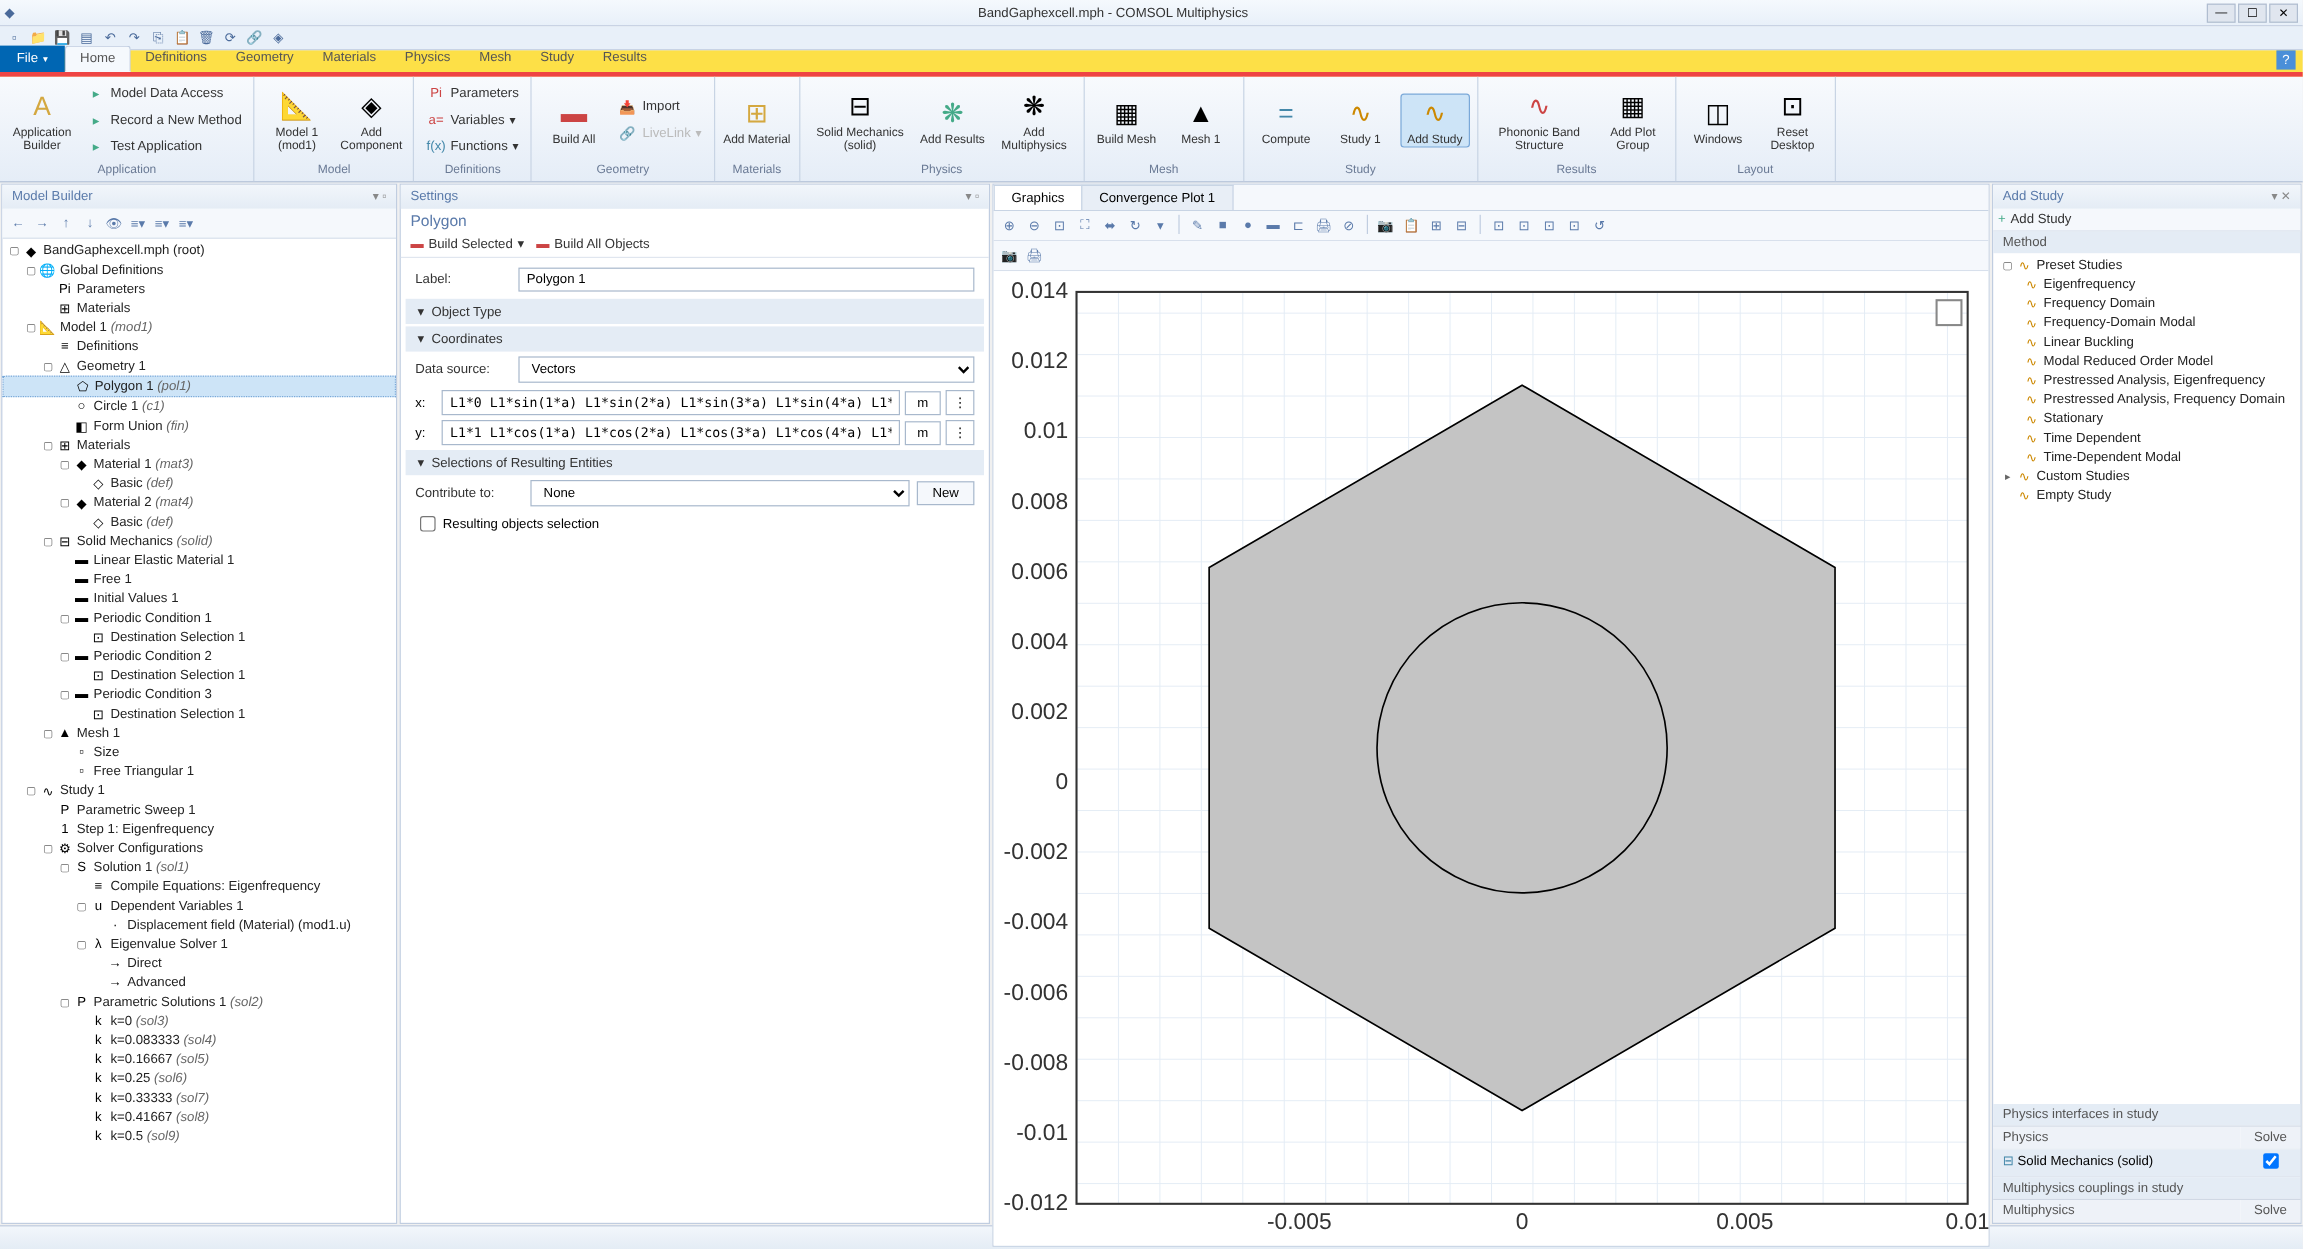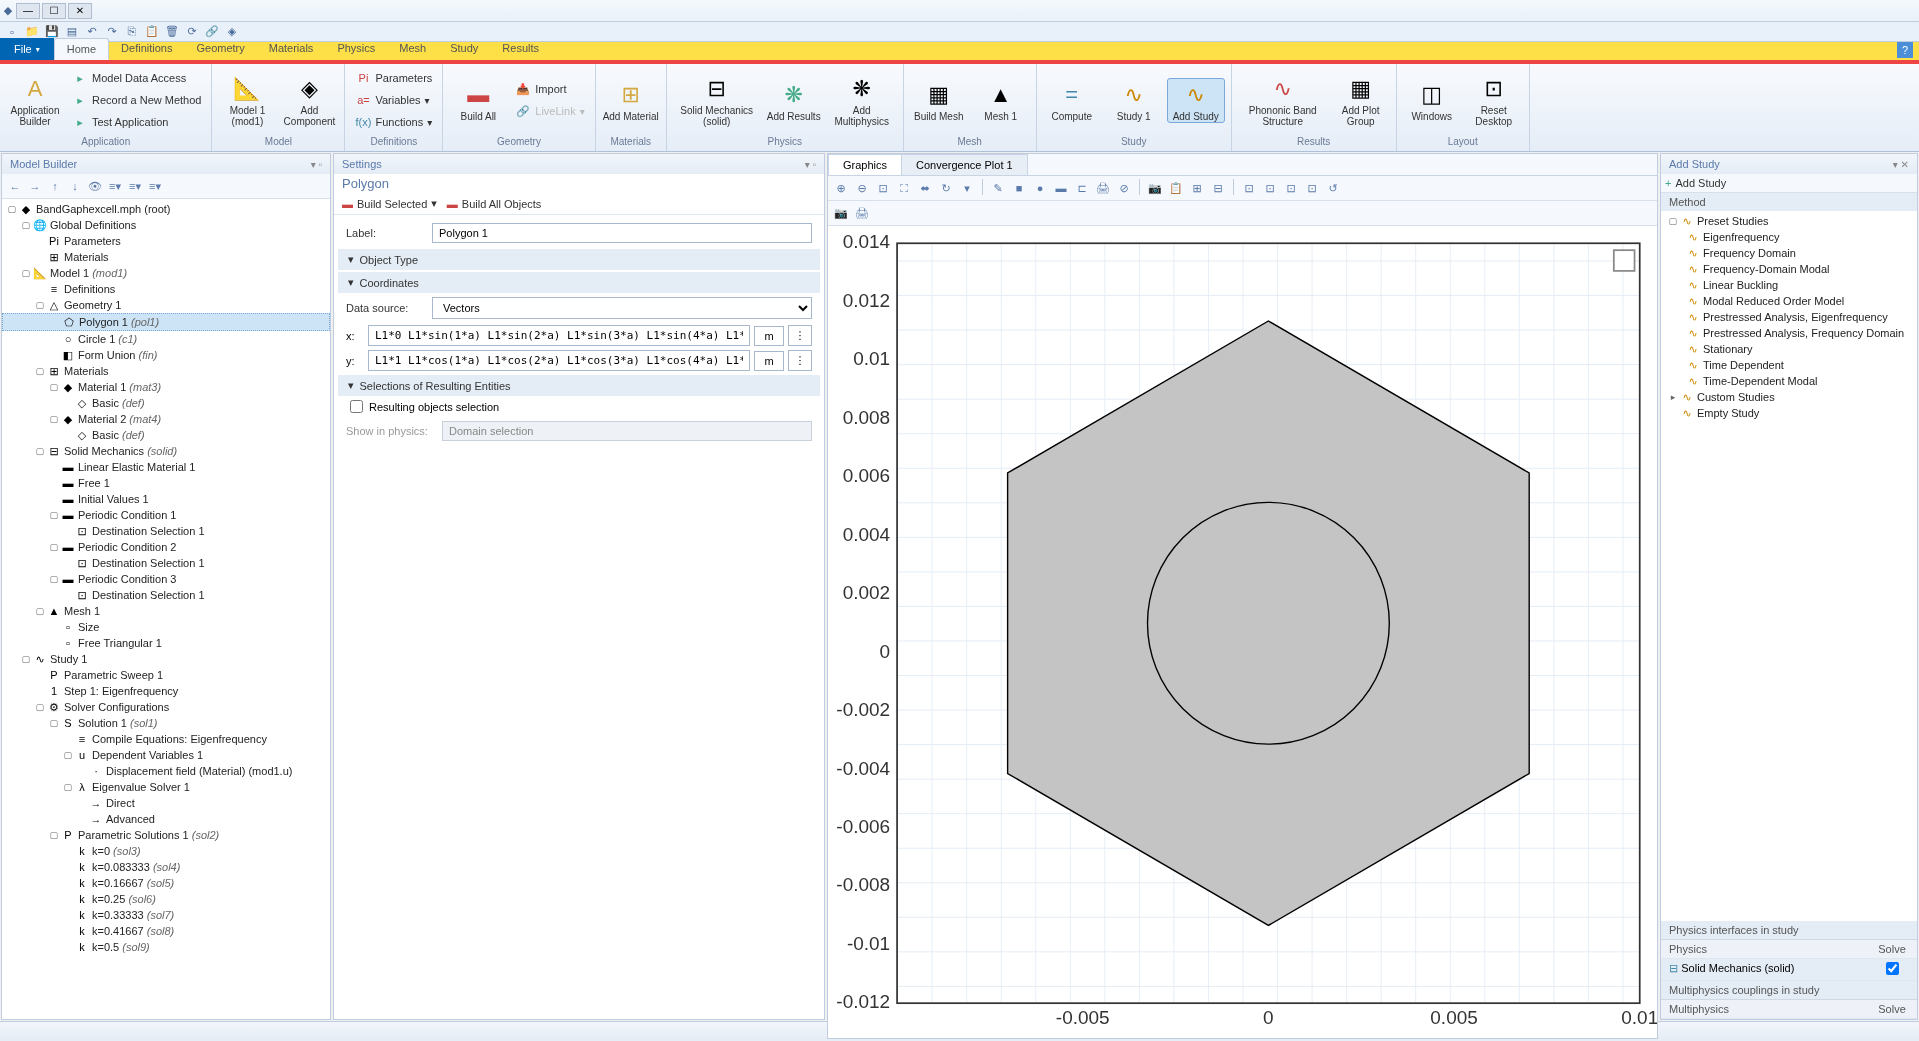--- a/index.html
+++ b/index.html
@@ -70,20 +70,21 @@
 .phys-cell.solve { width:50px; flex:none; text-align:center; }
 .statusbar { height:20px; background:linear-gradient(#f2f6fb,#e4ecf5); border-top:1px solid #c0cde0; display:flex; align-items:center; justify-content:center; font-size:10px; color:#555; }
 .sep { width:1px; height:16px; background:#c0cde0; margin:0 3px; }
 input[type=checkbox] { width:13px; height:13px; }
 </style>
 </head>
 <body>
 
 <div class="titlebar">
   <div class="qat-icon">◆</div>
+  <div class="titlebar-text">BandGaphexcell.mph - COMSOL Multiphysics</div>
   <div class="win-controls">
     <div class="win-btn">—</div>
     <div class="win-btn">☐</div>
     <div class="win-btn">✕</div>
   </div>
 </div>
 
 <div class="qat" id="qat-row">
     <div class="qat-icon">▫</div>
     <div class="qat-icon">📁</div>
@@ -566,27 +567,28 @@
         <div class="s-unit">m</div>
         <div class="s-extra">⋮</div>
       </div>
       <div class="s-expr-row">
         <div style="width:18px">y:</div>
         <input class="s-input" value="L1*1 L1*cos(1*a) L1*cos(2*a) L1*cos(3*a) L1*cos(4*a) L1*cos(5*a) L1*1" style="">
         <div class="s-unit">m</div>
         <div class="s-extra">⋮</div>
       </div>
       <div class="s-section">▾ <span>Selections of Resulting Entities</span></div>
+      <div class="s-row">
+        <div class="s-label" style="width:90px">Contribute to:</div>
+        <select class="s-select"><option>None</option></select>
+        <button class="s-btn">New</button>
+      </div>
       <div class="s-check">
         <input type="checkbox" style="">
         <span>Resulting objects selection</span>
-      </div>
-      <div class="s-row">
-        <div class="s-label" style="width:90px;color:#999">Show in physics:</div>
-        <div class="s-readonly">Domain selection</div>
       </div>
     </div>
   </div>
 
   <div class="center">
     <div class="panel" style="flex:1">
       <div class="gfx-tabs" id="gfx-tabs">
           <div class="gfx-tab active">Graphics</div>
           <div class="gfx-tab">Convergence Plot 1</div>
           <div style="flex: 1 1 0%;"></div>

